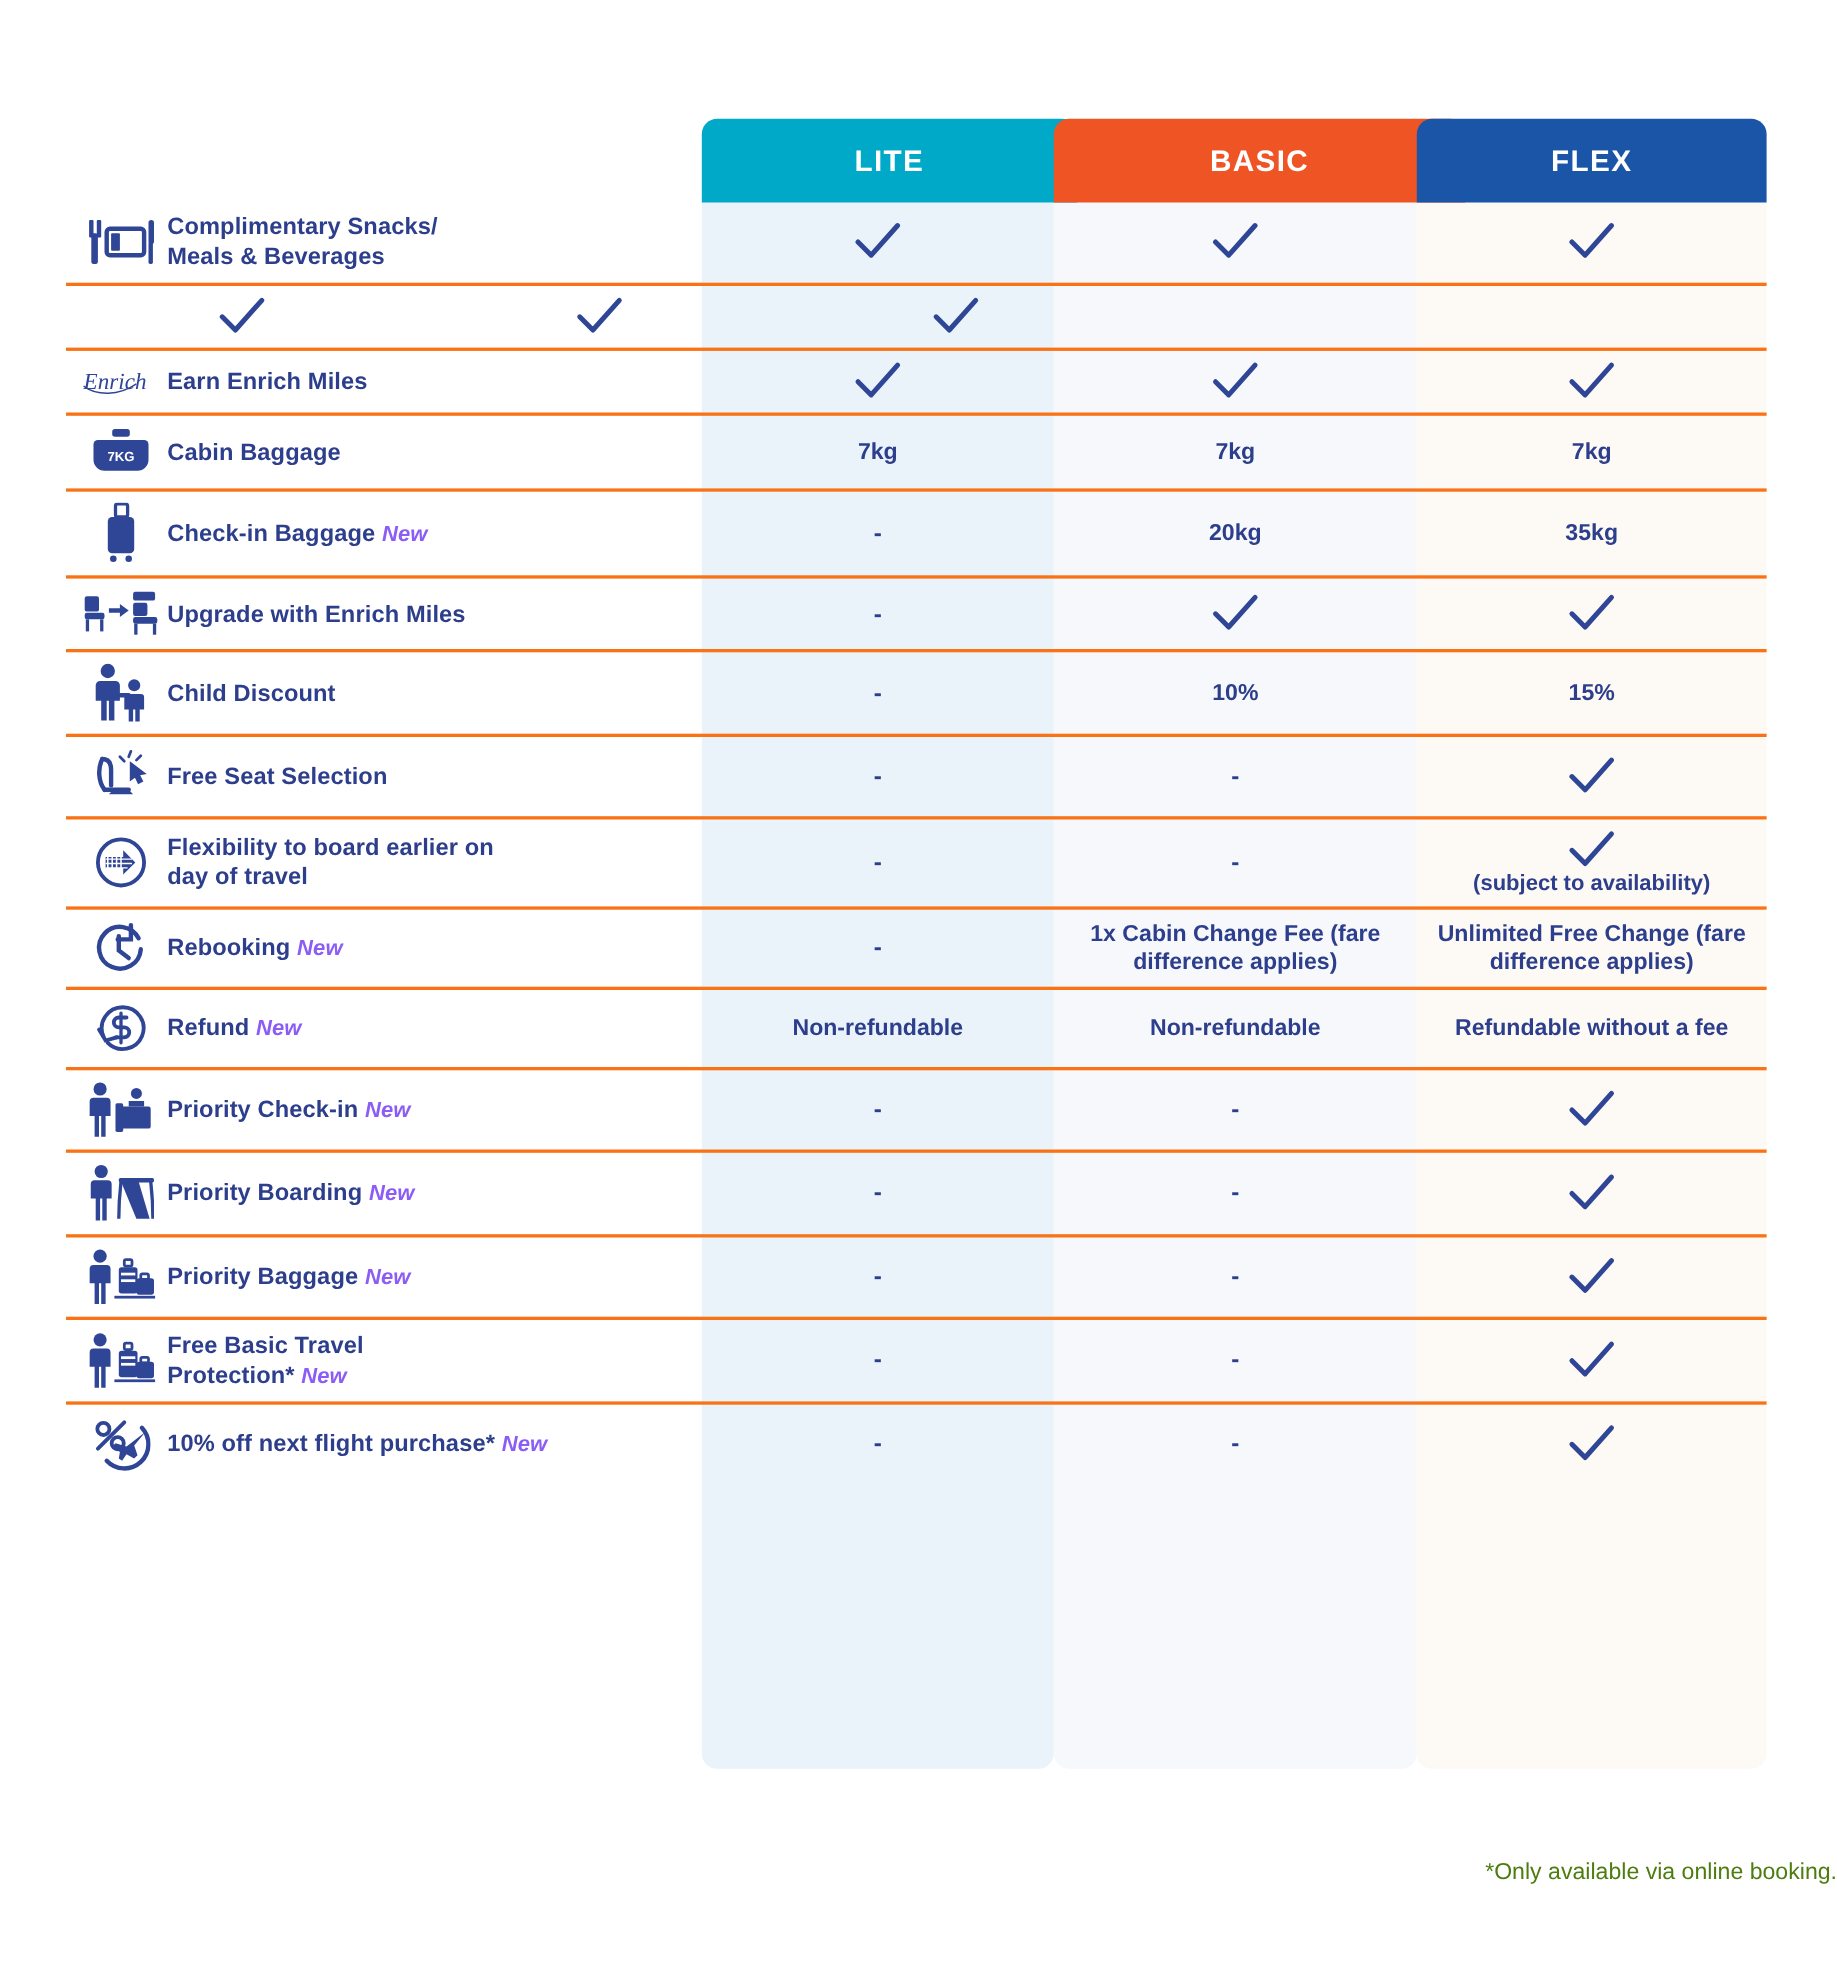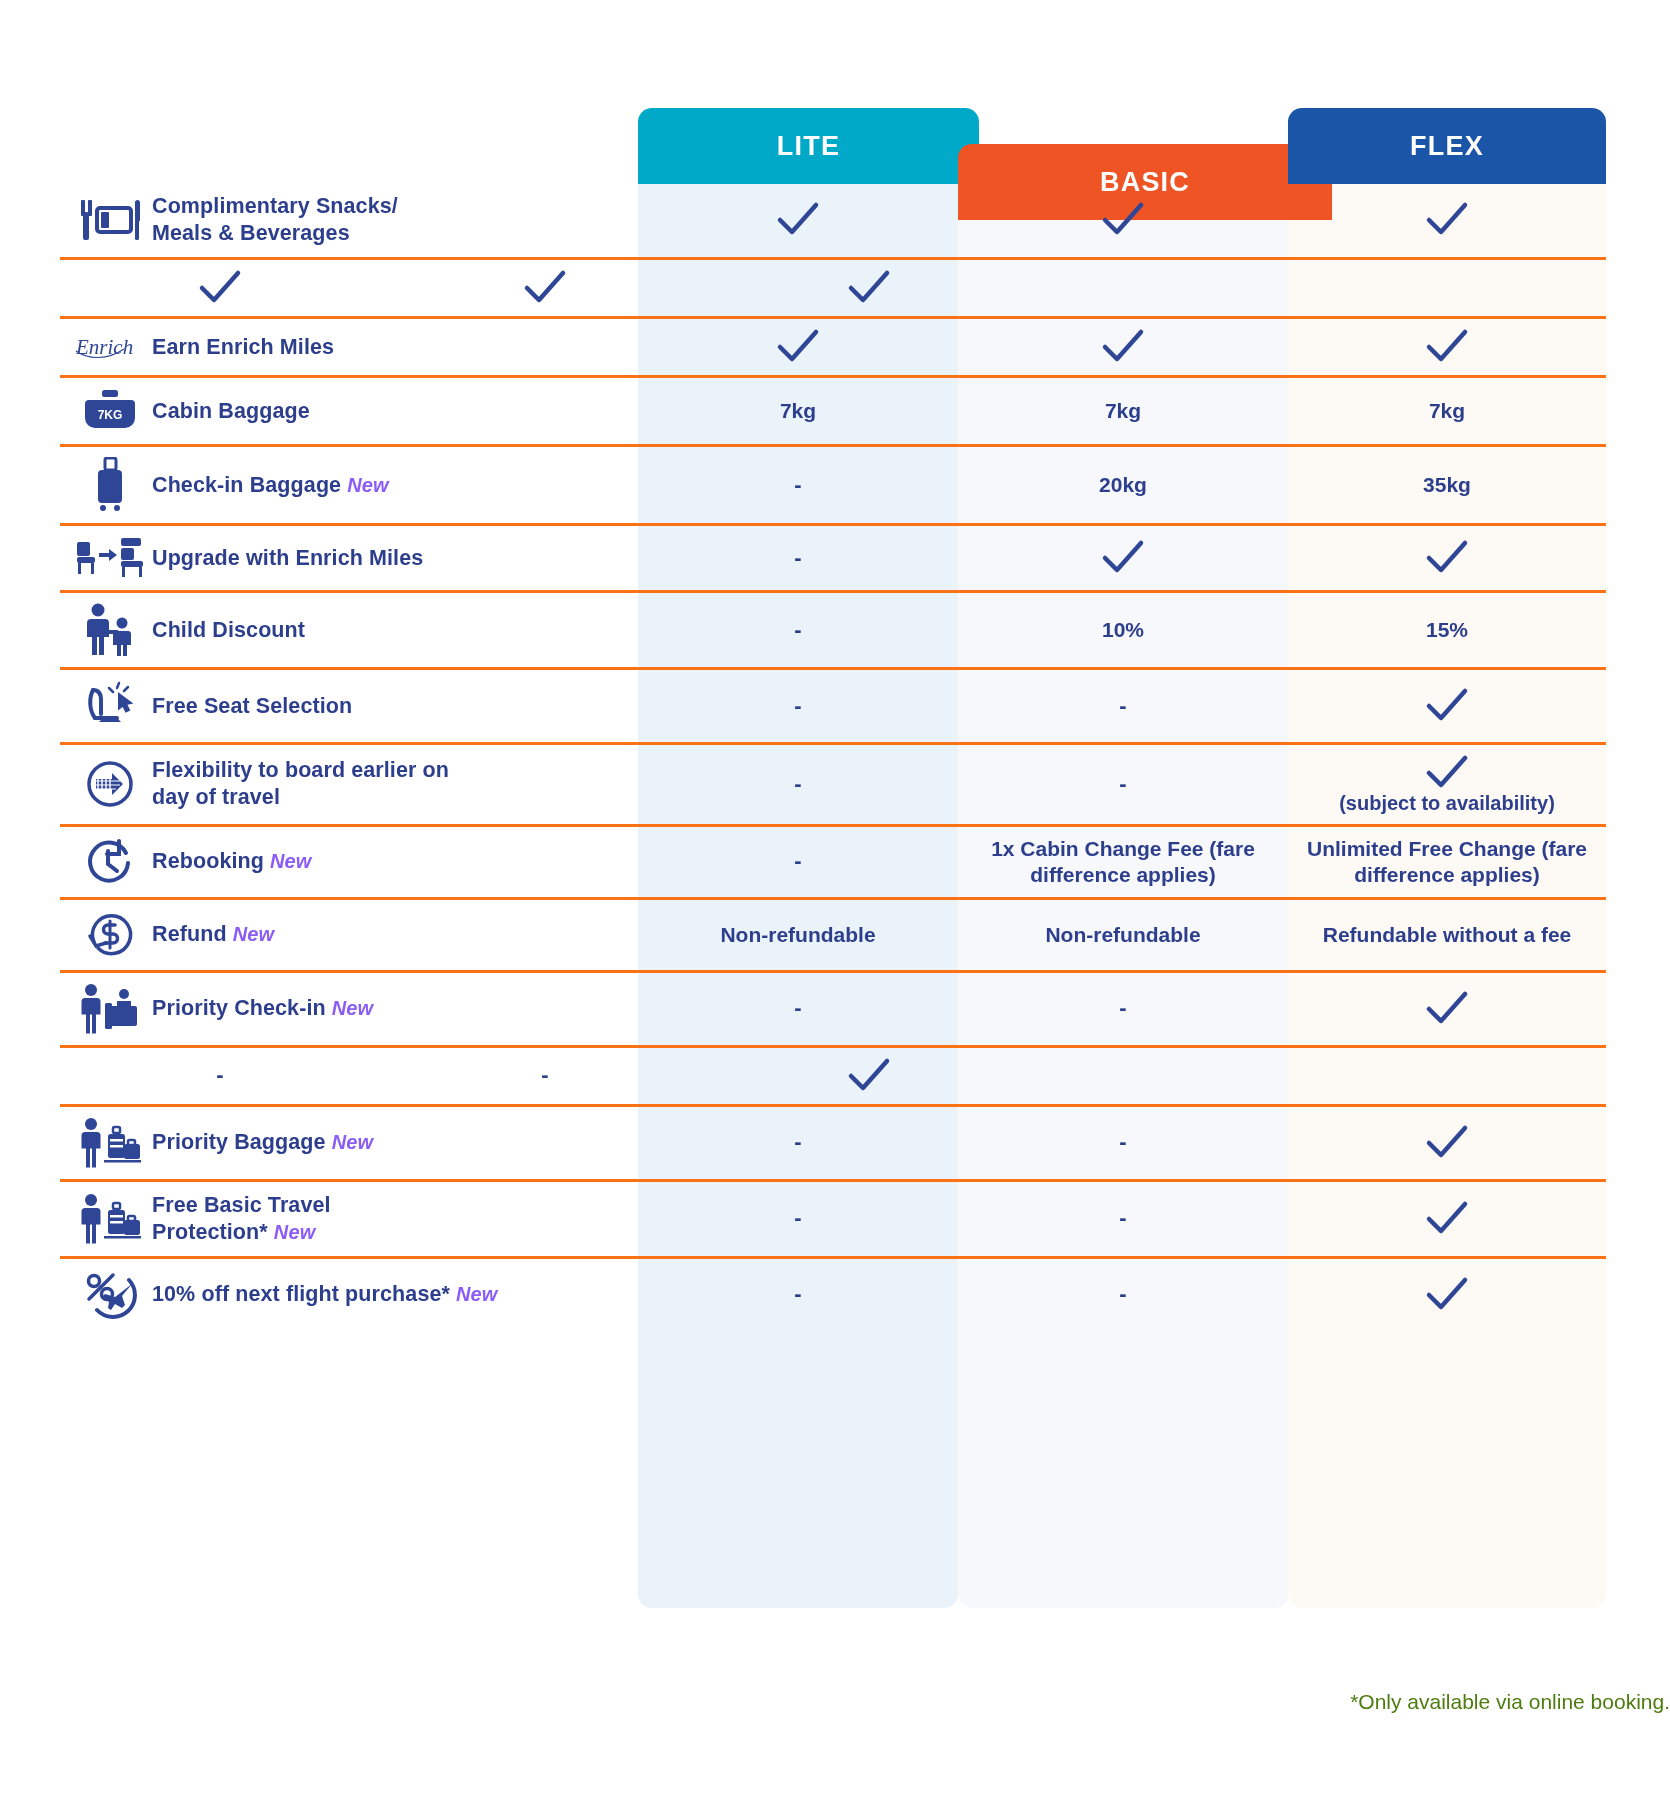--- a/index.html
+++ b/index.html
@@ -36,21 +36,21 @@
     border-radius: 14px 14px 0 0;
     color: #ffffff;
     font-size: 27px;
     font-weight: bold;
     letter-spacing: 1.2px;
     display: flex;
     align-items: center;
     justify-content: center;
   }
   .plan-head.lite  { left: 638px;  width: 341px; background: #00A9C8; }
-  .plan-head.basic { left: 958px;  width: 374px; background: #EE5424; margin-top: 36px; }
+  .plan-head.basic { left: 958px;  width: 374px; background: #EE5424; }
   .plan-head.flex  { left: 1288px; width: 318px; background: #1B55A8; }
 
   
   .grid {
     position: absolute;
     top: 183px;
     left: 60px;
     width: 1546px;
   }
   .row {
@@ -460,20 +460,33 @@
         </div>
     <div class="cell-val flex">
           <span class="check">
             <svg width="48" height="40" viewBox="0 0 48 40" fill="none">
               <path d="M6 20 L18 32 L42 5" stroke="#2F4596" stroke-width="4.5" stroke-linecap="round" stroke-linejoin="round"></path>
             </svg>
           </span>
         </div>
   </div>
   <div class="row">
+    <div class="cell-label">
+      <span class="icon-box">
+            <svg width="60" height="54" viewBox="0 0 60 54" fill="#2F4596">
+    <circle cx="12" cy="7" r="6"></circle>
+    <path d="M6 15 h12 a3.5 3.5 0 0 1 3.5 3.5 v13 h-4.5 v20 h-4 v-20 h-2 v20 h-4 v-20 h-4.5 v-13 a3.5 3.5 0 0 1 3.5 -3.5 z"></path>
+    <path d="M30 16 L46 16 L56 50 L44 50 Z"></path>
+    <path d="M30 16 q-2 18 -2 34" stroke="#2F4596" stroke-width="3" fill="none"></path>
+    <path d="M57 16 q2 18 2 34" stroke="#2F4596" stroke-width="3" fill="none"></path>
+    <rect x="28" y="13" width="32" height="4" rx="1.5"></rect>
+  </svg>
+          </span>
+      <span class="label-text">Priority Boarding <span class="badge-new">New</span></span>
+    </div>
     <div class="cell-val lite">
           <span class="dash">-</span>
         </div>
     <div class="cell-val basic">
           <span class="dash">-</span>
         </div>
     <div class="cell-val flex">
           <span class="check">
             <svg width="48" height="40" viewBox="0 0 48 40" fill="none">
               <path d="M6 20 L18 32 L42 5" stroke="#2F4596" stroke-width="4.5" stroke-linecap="round" stroke-linejoin="round"></path>

